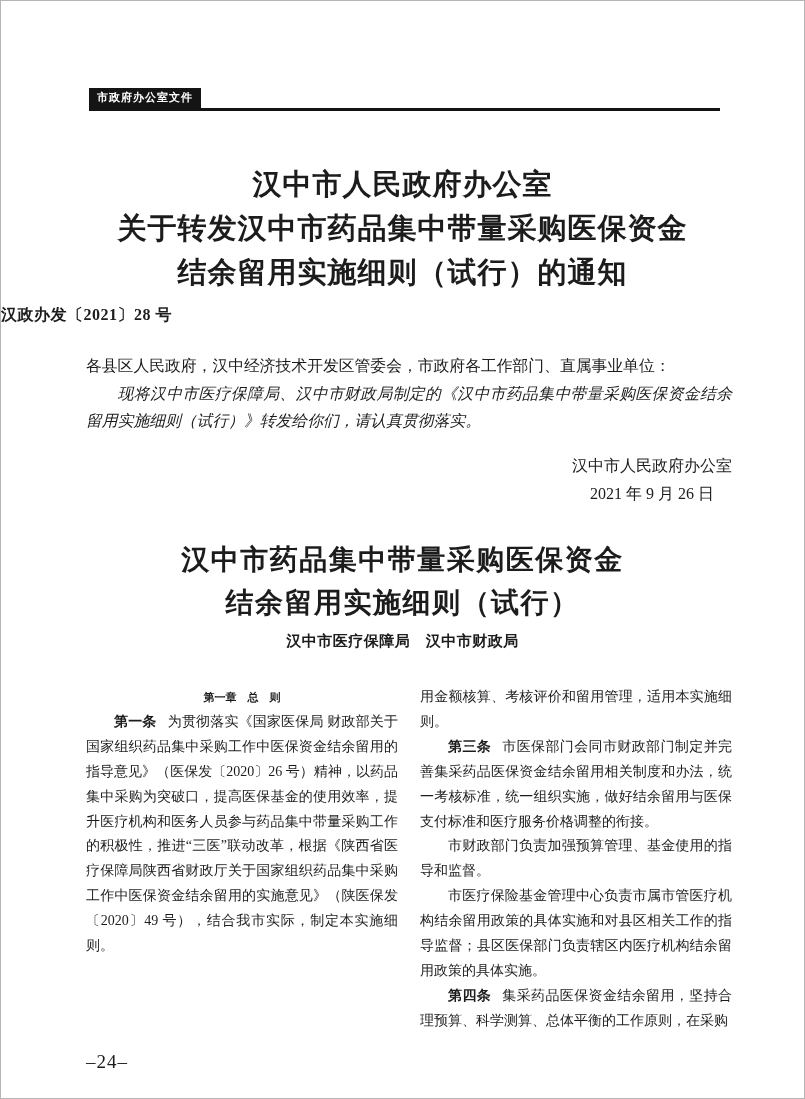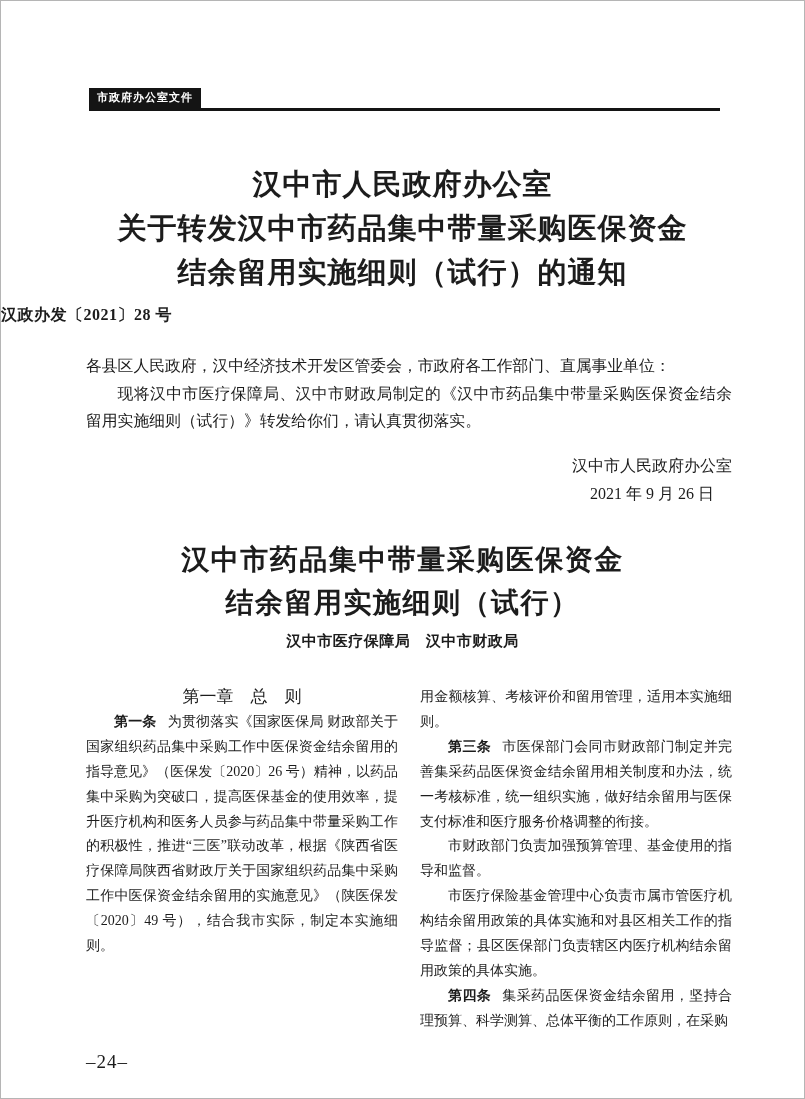--- a/index.html
+++ b/index.html
@@ -40,21 +40,21 @@
   .doc-number {
     position:absolute; left:0; top:304px; width:100%;
     text-align:left; font-size:16px; font-weight:bold; letter-spacing:0.5px;
   }
 
   
   .intro {
     position:absolute; left:85px; top:351px; width:646px;
     font-size:15.8px; line-height:27.5px; text-align:justify;
   }
-  .intro p.indent { text-indent:2em; }
+  .intro p.indent { text-indent:2em;font-style:italic; }
 
   
   .signature {
     position:absolute; top:451px; right:72px;
     text-align:center; font-size:16px; line-height:28px;
   }
 
   
   .sub-title {
     position:absolute; left:0; top:537px; width:100%;
@@ -69,21 +69,21 @@
 
   
   .columns {
     position:absolute; left:85px; top:684px; width:646px;
     display:flex; gap:22px;
   }
   .col {
     width:312px; font-size:14px; line-height:24.9px;
     text-align:justify; text-justify:inter-ideograph;
   }
-  .chapter { text-align:center; font-weight:normal; font-size:17px; }
+  .chapter { text-align:center; font-weight:bold; font-size:11px; }
   .col p { margin:0; text-indent:2em; }
   .col p.cont { text-indent:0; }
   .art-label { font-weight:bold; margin-right:0.8em; }
 
   .page-number {
     position:absolute; left:85px; top:1050px;
     font-size:19px; letter-spacing:1px;
   }
 </style>
 </head>

